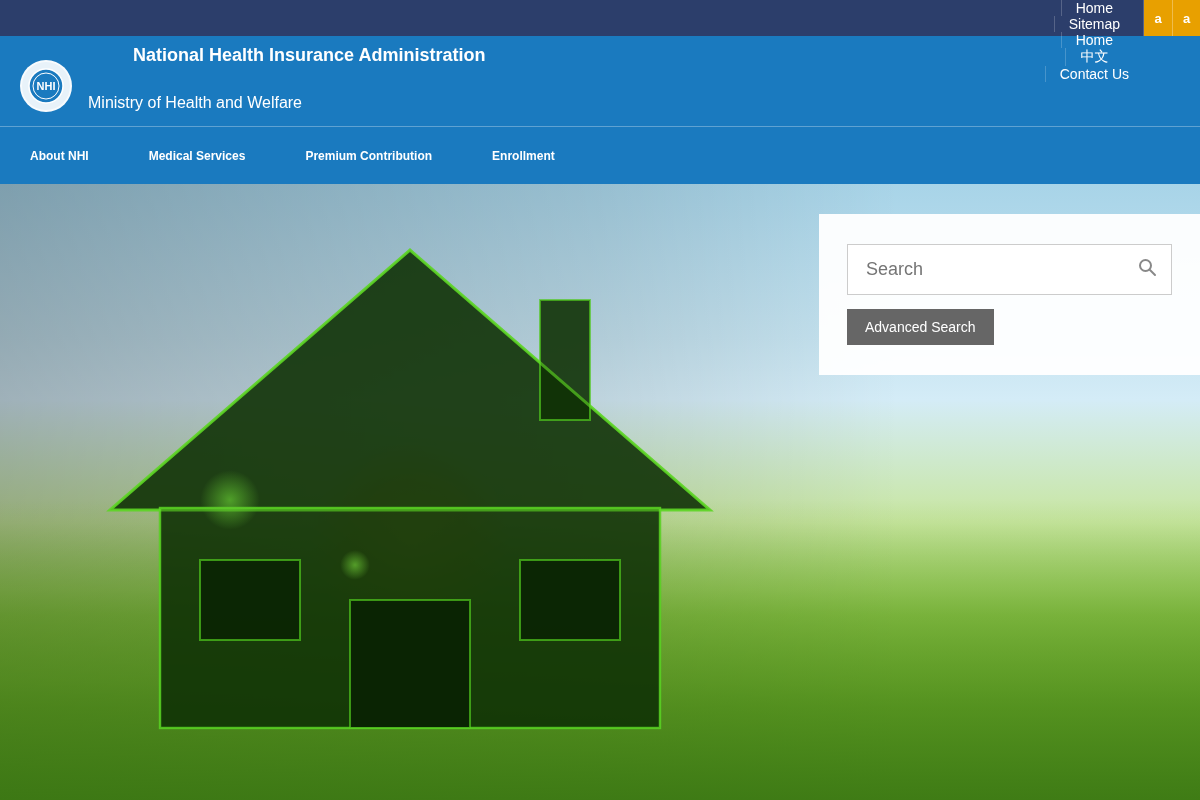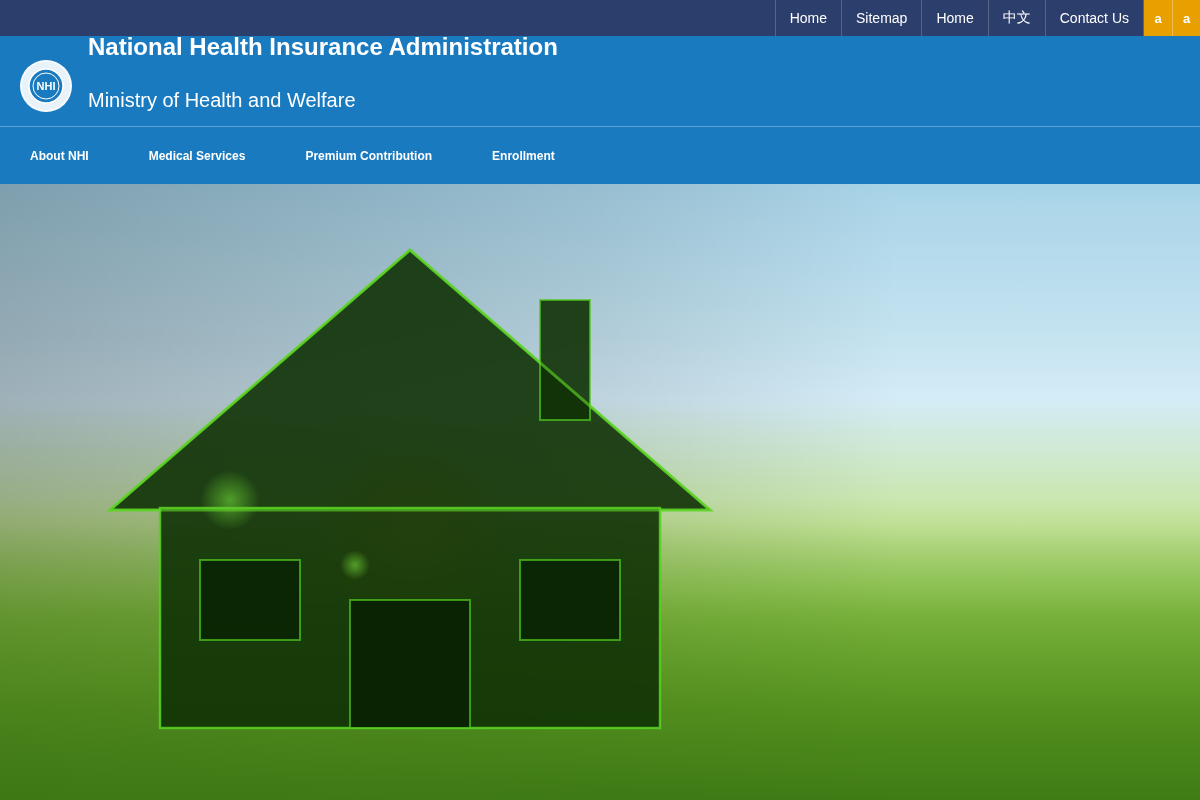--- a/index.html
+++ b/index.html
@@ -22,20 +22,21 @@
       justify-content: flex-end;
       align-items: center;
       height: 36px;
       padding-right: 0;
     }
 
     .utility-bar nav {
       display: flex;
       align-items: center;
       height: 100%;
+      flex-direction: column;
     }
 
     .utility-bar a {
       color: #fff;
       text-decoration: none;
       font-size: 14px;
       padding: 0 14px;
       height: 100%;
       display: flex;
       align-items: center;
@@ -91,28 +92,29 @@
     .logo-circle svg {
       width: 38px;
       height: 38px;
     }
 
     .org-name {
       color: #fff;
     }
 
     .org-name .line1 {
-      font-size: 24px;
+      font-size: 18px;
       font-weight: bold;
       display: block;
       margin-bottom: 4px;
+      margin-left: 45px;
     }
 
     .org-name .line2 {
-      font-size: 20px;
+      font-size: 16px;
       display: block;
       margin-top: 28px;
     }
 
     
     .main-nav {
       background-color: #1a7abf;
       border-top: 1px solid rgba(255,255,255,0.3);
       display: flex;
       align-items: center;
@@ -346,13 +348,25 @@
     <rect x="480" y="80" width="50" height="120" fill="rgba(15,50,5,0.9)" stroke="rgba(80,200,30,0.7)" stroke-width="2"></rect>
 
     <polygon points="50,290 350,30 650,290" fill="none" stroke="rgba(100,220,40,0.6)" stroke-width="3"></polygon>
     <rect x="100" y="288" width="500" height="220" fill="none" stroke="rgba(100,220,40,0.4)" stroke-width="2"></rect>
   </svg>
 
   <div class="flare1"></div>
 
   <div class="flare2"></div>
 
+  <div class="search-overlay">
+    <div class="search-input-wrap">
+      <input type="text" placeholder="Search" style="">
+      <button class="search-icon-btn">
+        <svg width="20" height="20" viewBox="0 0 20 20" fill="none">
+          <circle cx="8.5" cy="8.5" r="5.5" stroke="#888" stroke-width="2"></circle>
+          <line x1="13" y1="13" x2="18" y2="18" stroke="#888" stroke-width="2" stroke-linecap="round"></line>
+        </svg>
+      </button>
+    </div>
+    <button class="advanced-search-btn">Advanced Search</button>
+  </div>
 </div>
 
 </body></html>

